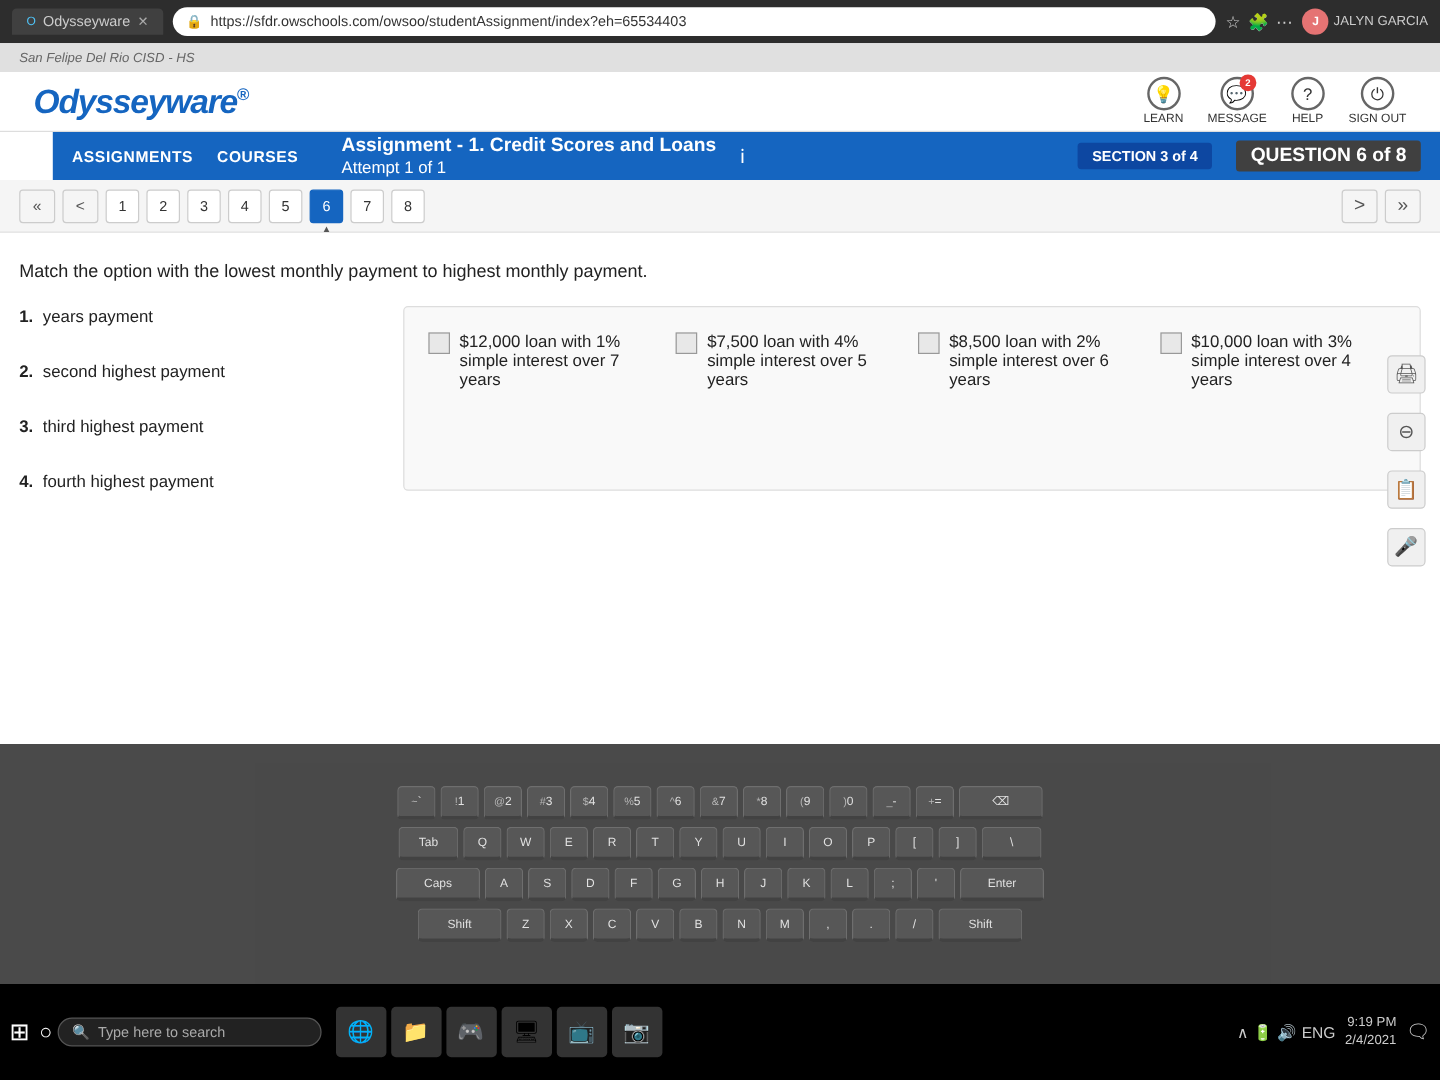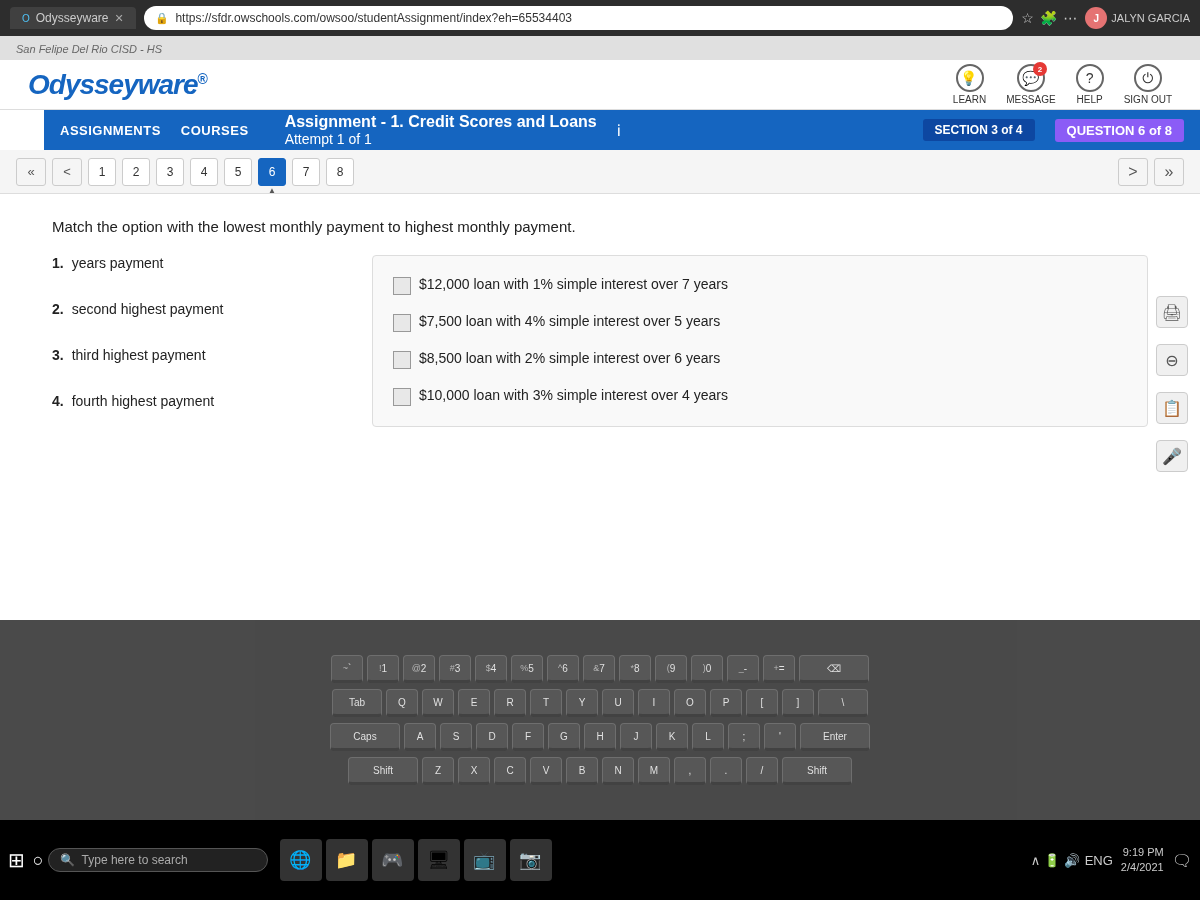--- a/index.html
+++ b/index.html
@@ -128,23 +128,23 @@
     .header-bar .section-badge {
       margin-left: auto;
       background: #0d47a1;
       color: #fff;
       font-size: 12px;
       padding: 4px 12px;
       border-radius: 3px;
       font-weight: bold;
     }
     .header-bar .question-badge {
-      background: #8b5cf6;
+      background: #404040;
       color: #fff;
-      font-size: 13px;
+      font-size: 16px;
       padding: 4px 12px;
       border-radius: 3px;
       font-weight: bold;
     }
     .header-bar .info-icon {
       color: #fff;
       font-size: 16px;
       cursor: pointer;
     }
 
@@ -206,21 +206,21 @@
       width: 30px; height: 28px;
       cursor: pointer;
       font-size: 16px;
       color: #555;
       border-radius: 3px;
       display: flex; align-items: center; justify-content: center;
     }
 
     
     .content-area {
-      padding: 24px 52px;
+      padding: 24px 16px;
       background: #fff;
       position: relative;
     }
     .question-text {
       font-size: 15px;
       color: #222;
       margin-bottom: 20px;
       font-weight: 500;
     }
 
@@ -241,21 +241,21 @@
       font-size: 14px;
       color: #222;
       display: flex;
       align-items: center;
       gap: 8px;
     }
     .left-item .num { font-weight: bold; }
 
     .right-column {
       display: flex;
-      flex-direction: column;
+      flex-direction: row;
       gap: 10px;
       flex: 1;
       background: #f9f9f9;
       border: 1px solid #ddd;
       padding: 16px 20px;
       border-radius: 4px;
     }
 
     .right-item {
       display: flex;

